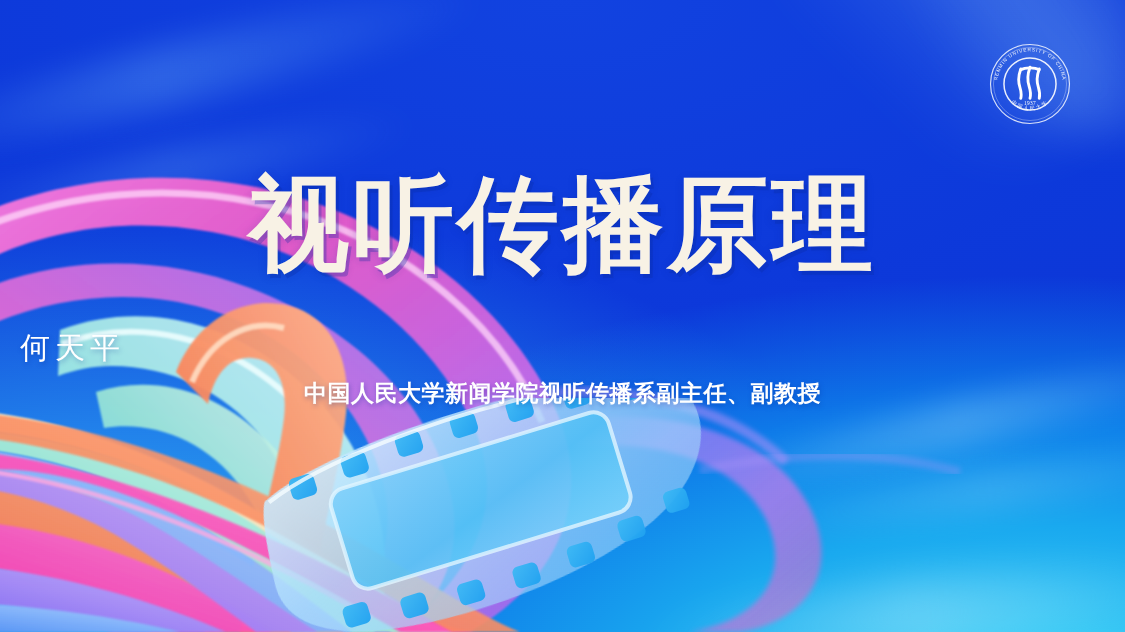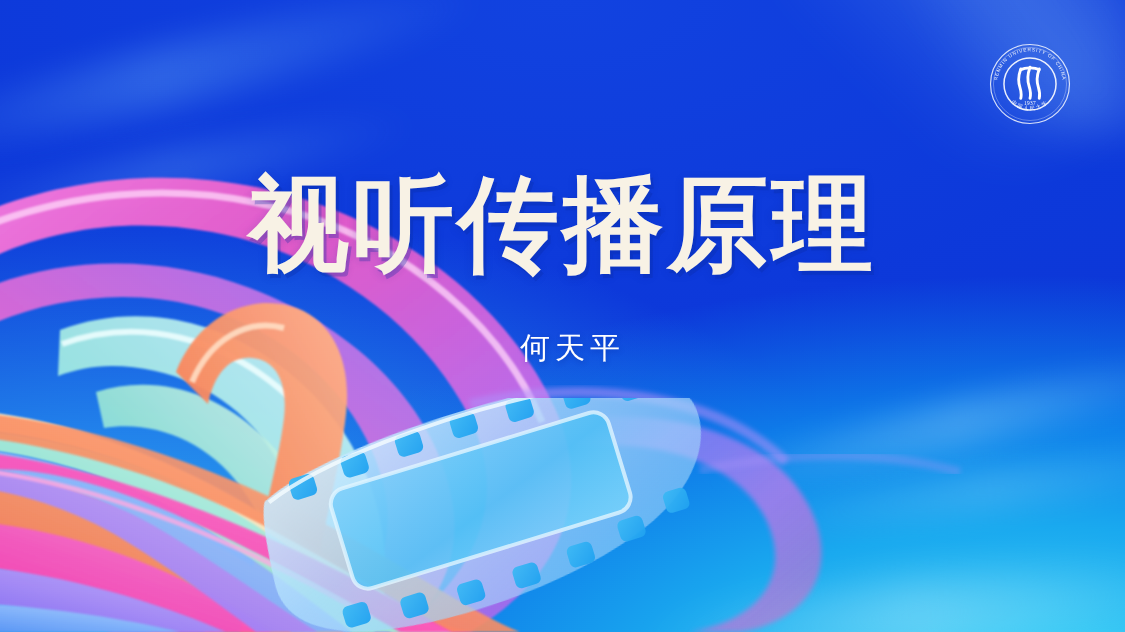--- a/index.html
+++ b/index.html
@@ -54,21 +54,20 @@
     text-shadow:3px 4px 0 rgba(8,44,160,.28), 0 2px 10px rgba(6,36,140,.20);
     font-family:"Liberation Sans","DejaVu Sans",sans-serif;
     transform:scaleX(.97);
     white-space:nowrap;
   }
 
   .author{
     position:absolute;
     left:0;right:0;
     top:331px;
-    text-align:center;
     color:#ffffff;
     font-size:30px;
     line-height:1.15;
     font-weight:normal;
     letter-spacing:5px;
     text-shadow:1px 2px 5px rgba(7,40,150,.35);
     white-space:nowrap;
     padding-left:20px;
   }
 
@@ -270,20 +269,21 @@
         </g>
 
         <path d="M 28 36 C 90 12 214 4 318 12" stroke="rgba(245,253,255,.8)" stroke-width="4" fill="none"></path>
       </g>
     </svg>
   </div>
 
   <div class="content">
     <div class="title">视听传播原理</div>
     <div class="author">何天平</div>
+    <div class="affiliation">中国人民大学新闻学院视听传播系副主任、副教授</div>
   </div>
 
   <div class="seal">
     <svg viewBox="0 0 100 100" xmlns="http://www.w3.org/2000/svg" aria-hidden="true">
       <defs>
         <path id="arcTop" d="M 50 50 m -39 0 a 39 39 0 1 1 78 0" fill="none"></path>
         <path id="arcBottom" d="M 50 50 m -31 0 a 31 31 0 0 0 62 0" fill="none"></path>
       </defs>
 
       <circle cx="50" cy="50" r="47" fill="none" stroke="rgba(255,255,255,.82)" stroke-width="1.4"></circle>

